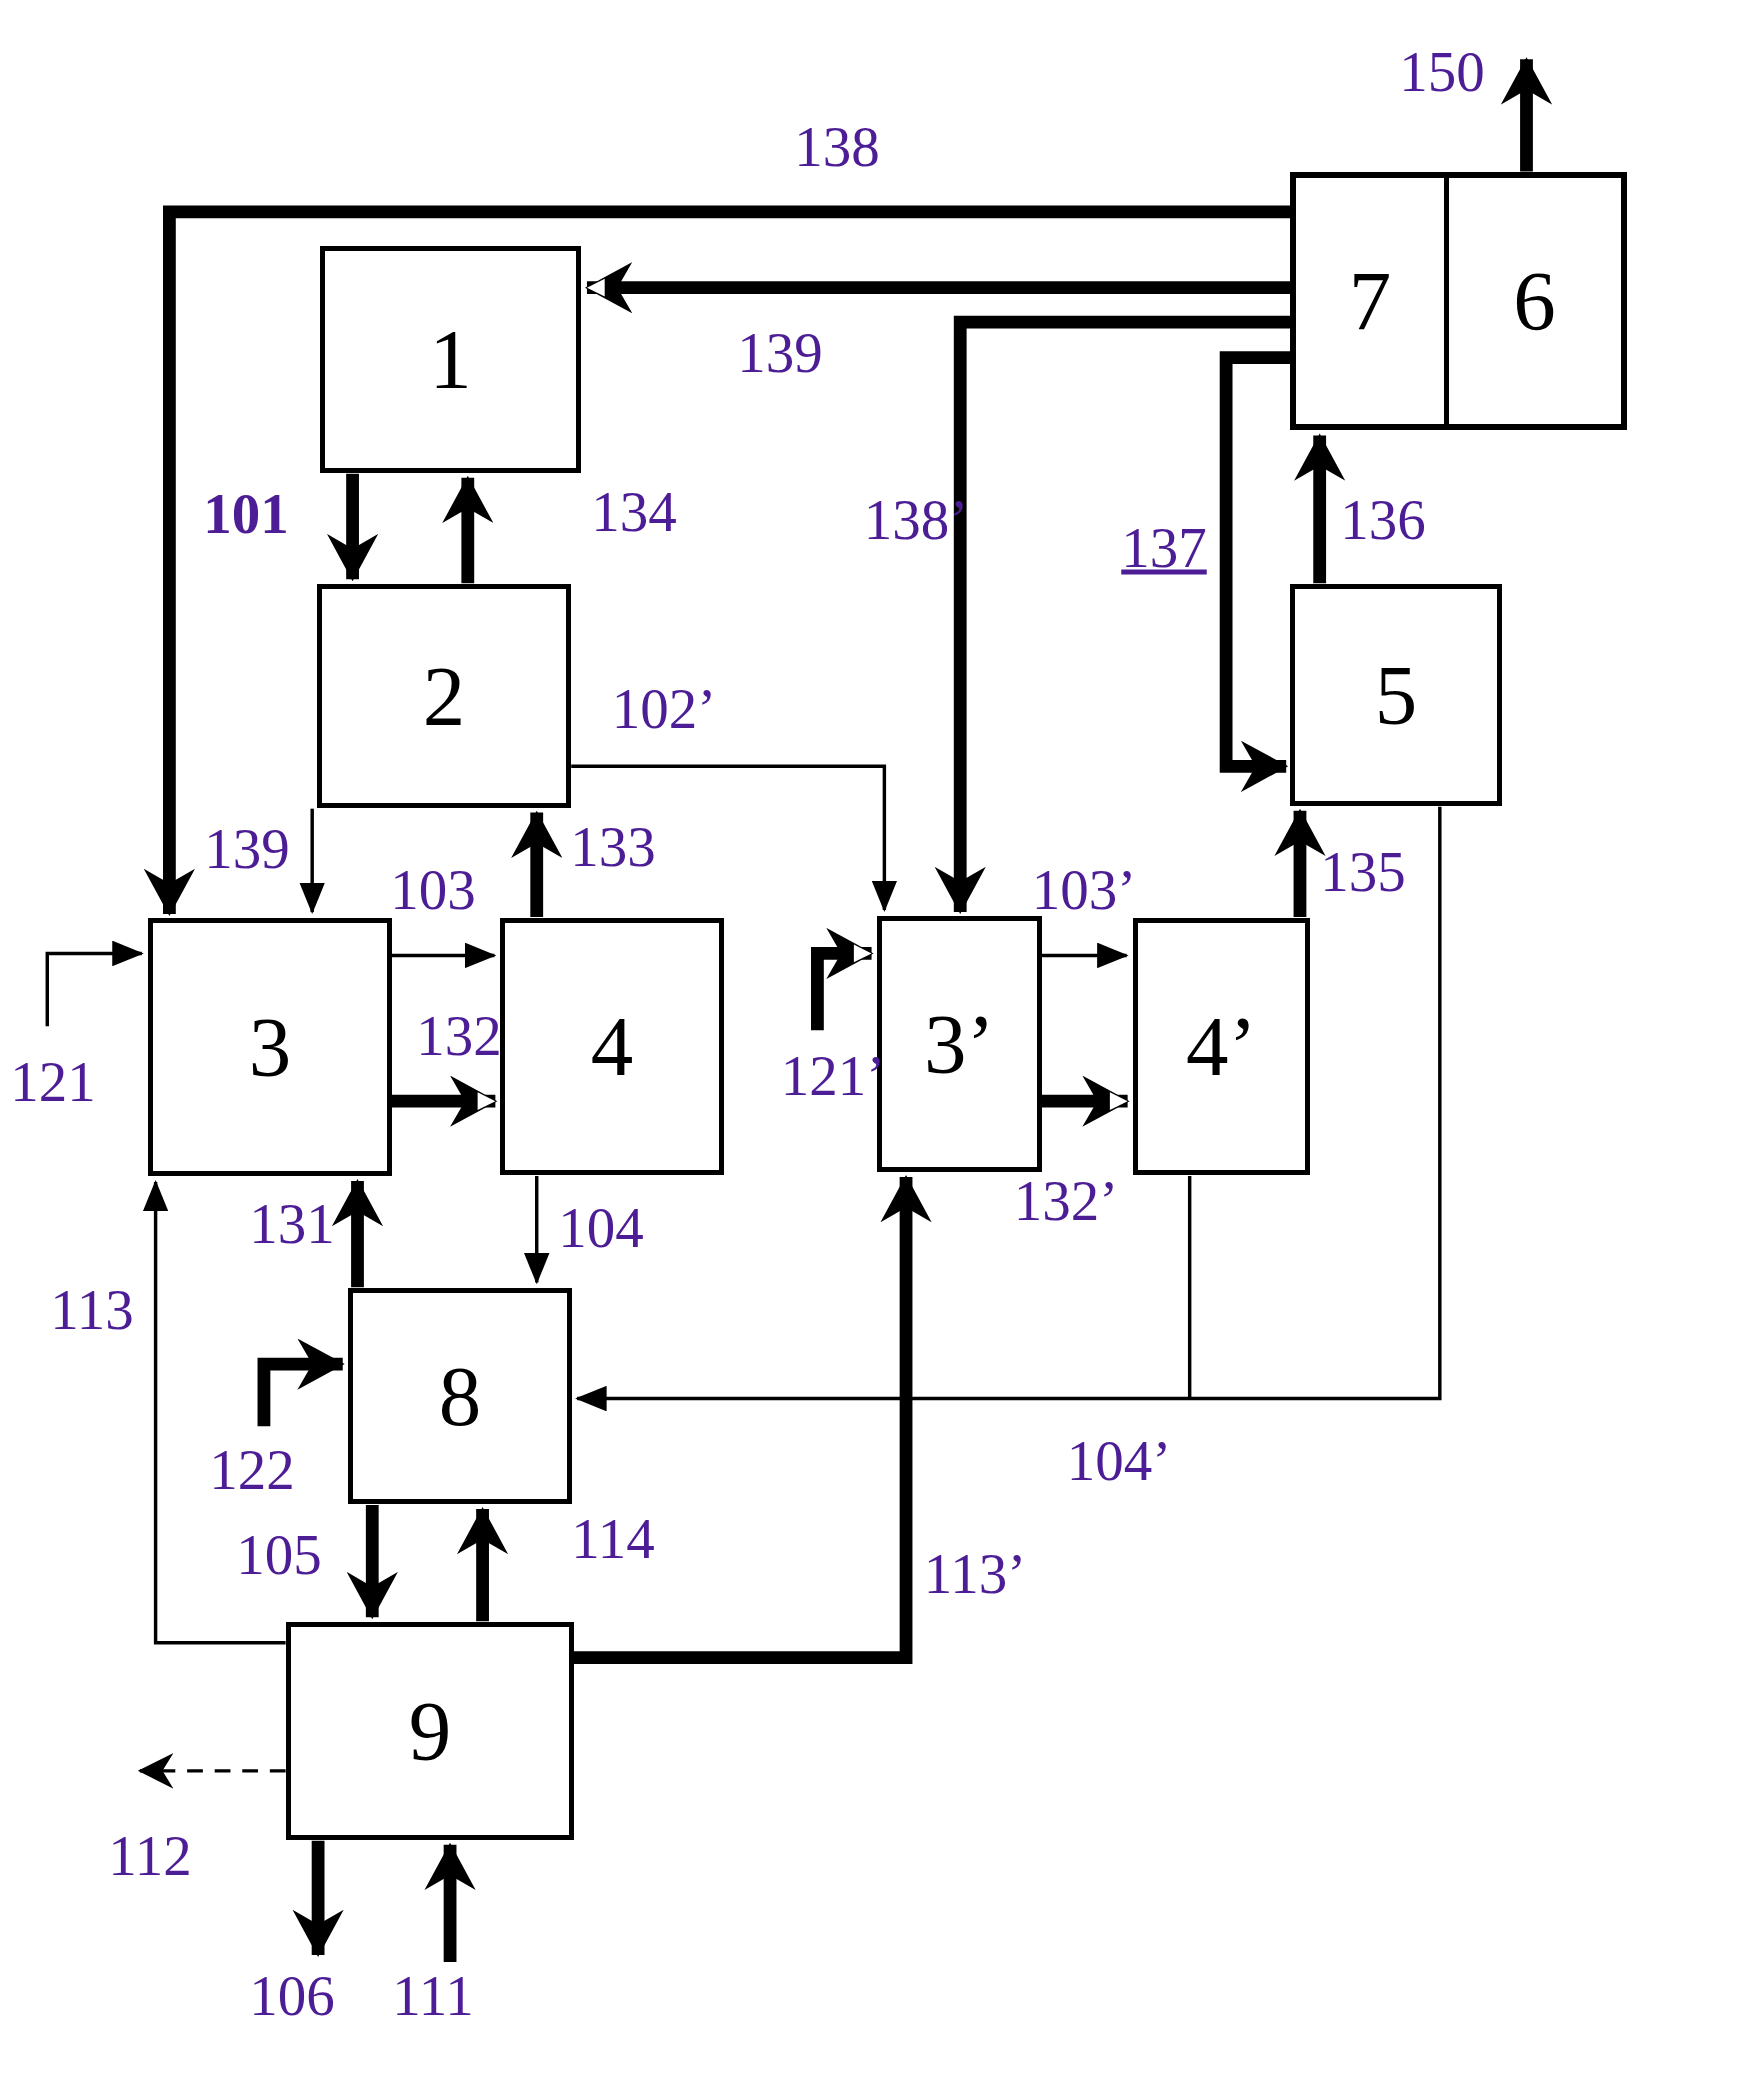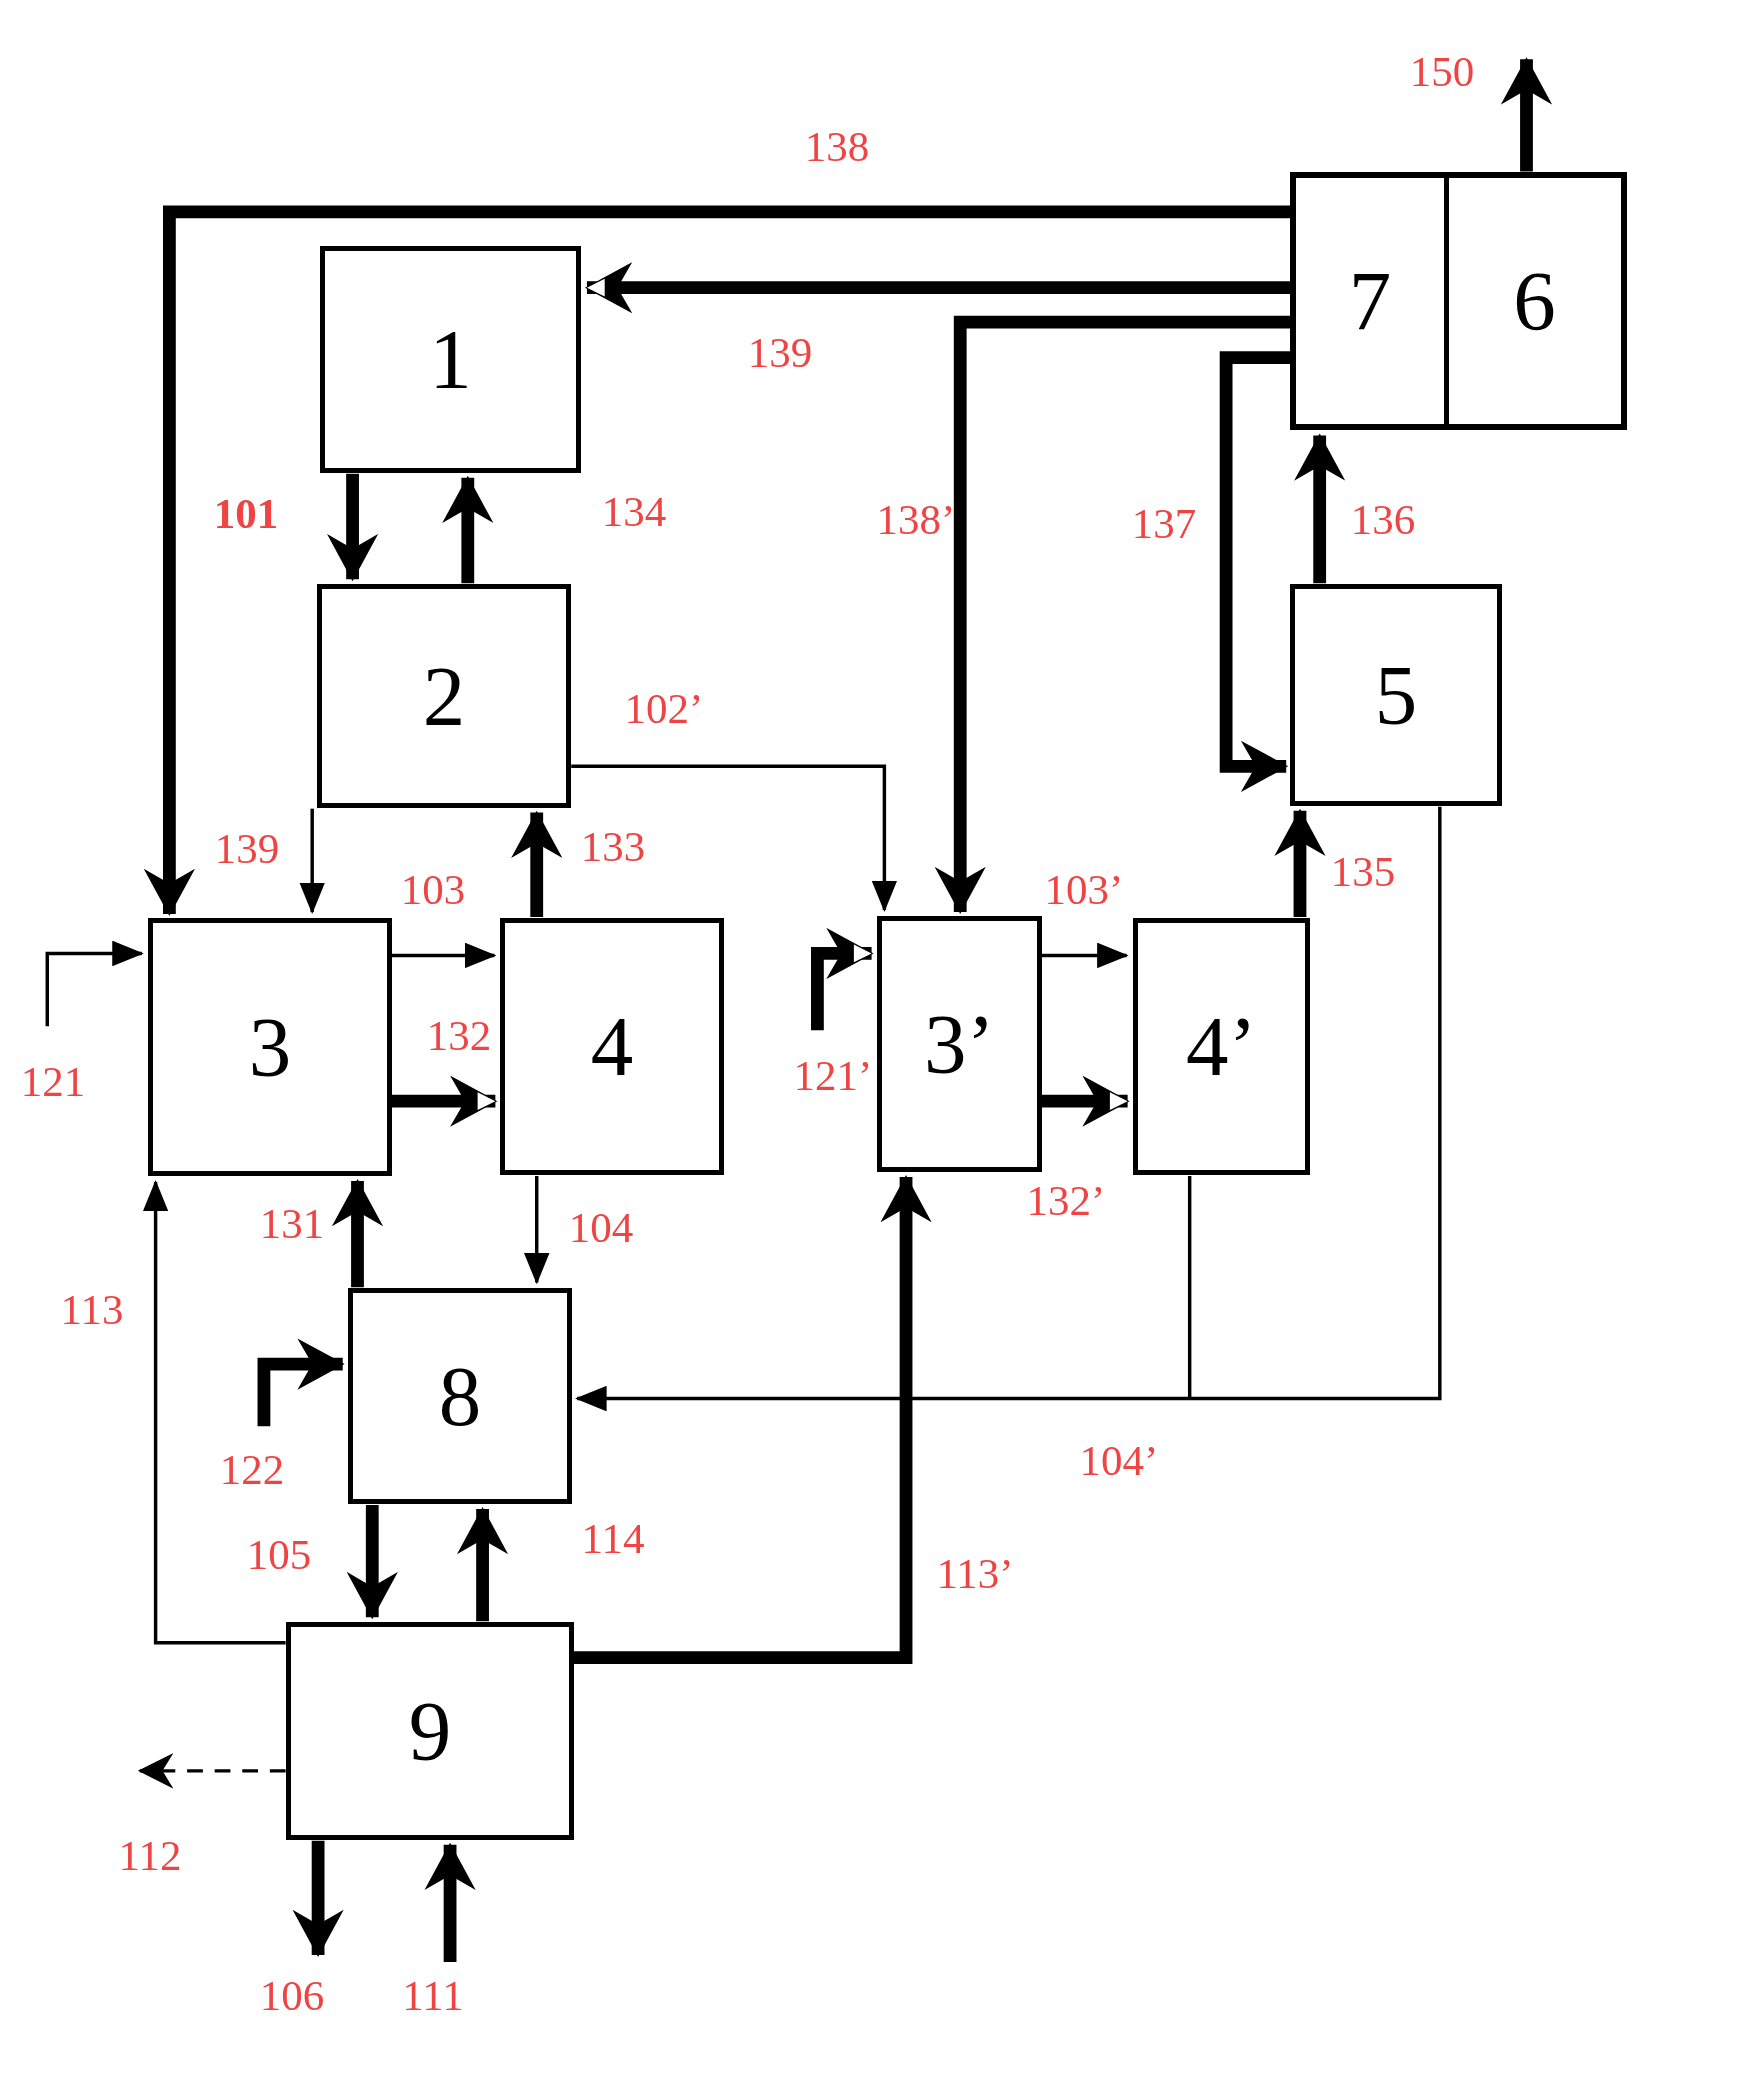--- a/index.html
+++ b/index.html
@@ -21,21 +21,21 @@
   .unit-label{
     font-size:85px;color:#000;line-height:1;
     display:block;
   }
   .split-wrap{position:absolute;border:6.9px solid #000;background:#fff;box-sizing:border-box;display:flex;}
   .split-cell{display:flex;align-items:center;justify-content:center;height:100%;box-sizing:border-box;}
   .split-cell.first{border-right:5.9px solid #000;}
   .stream-label{
     position:absolute;
     transform:translate(-50%,-50%);
-    font-size:43px;color:#ef4444;white-space:nowrap;line-height:1;
+    font-size:57px;color:#4c1d95;white-space:nowrap;line-height:1;
   }
   .w-thick{stroke:#000;stroke-width:13;fill:none;stroke-linejoin:miter;}
   .w-thin{stroke:#000;stroke-width:3.5;fill:none;stroke-linejoin:miter;}
   .w-dashed{stroke:#000;stroke-width:3.5;fill:none;stroke-dasharray:16 12;}
 </style>
 </head>
 <body>
 
 <div id="stage">
   <svg id="wires" xmlns="http://www.w3.org/2000/svg" width="1753" height="2095" viewBox="0 0 1780 2127">
@@ -121,21 +121,21 @@
         </div>
         <div class="split-cell" style="width: 171px;">
           <span class="unit-label">6</span>
         </div>
       </div>
     </div>
   <div id="labels-layer">
       <div class="stream-label" style="left: 837px; top: 146px;">138</div>
       <div class="stream-label" style="left: 780px; top: 352px; text-align: center;">139</div>
       <div class="stream-label" style="left: 916px; top: 519px;">138’</div>
-      <div class="stream-label" style="left: 1164px; top: 523px;">137</div>
+      <div class="stream-label" style="left: 1164px; top: 547px; text-decoration: underline;">137</div>
       <div class="stream-label" style="left: 1383px; top: 519px;">136</div>
       <div class="stream-label" style="left: 1363px; top: 871px;">135</div>
       <div class="stream-label" style="left: 1442px; top: 71px;">150</div>
       <div class="stream-label" style="left: 246px; top: 513px; font-weight: bold;">101</div>
       <div class="stream-label" style="left: 634px; top: 511px;">134</div>
       <div class="stream-label" style="left: 613px; top: 846px;">133</div>
       <div class="stream-label" style="left: 435px; top: 1035px; margin-left: 24px;">132</div>
       <div class="stream-label" style="left: 292px; top: 1223px;">131</div>
       <div class="stream-label" style="left: 279px; top: 1554px;">105</div>
       <div class="stream-label" style="left: 613px; top: 1538px;">114</div>

